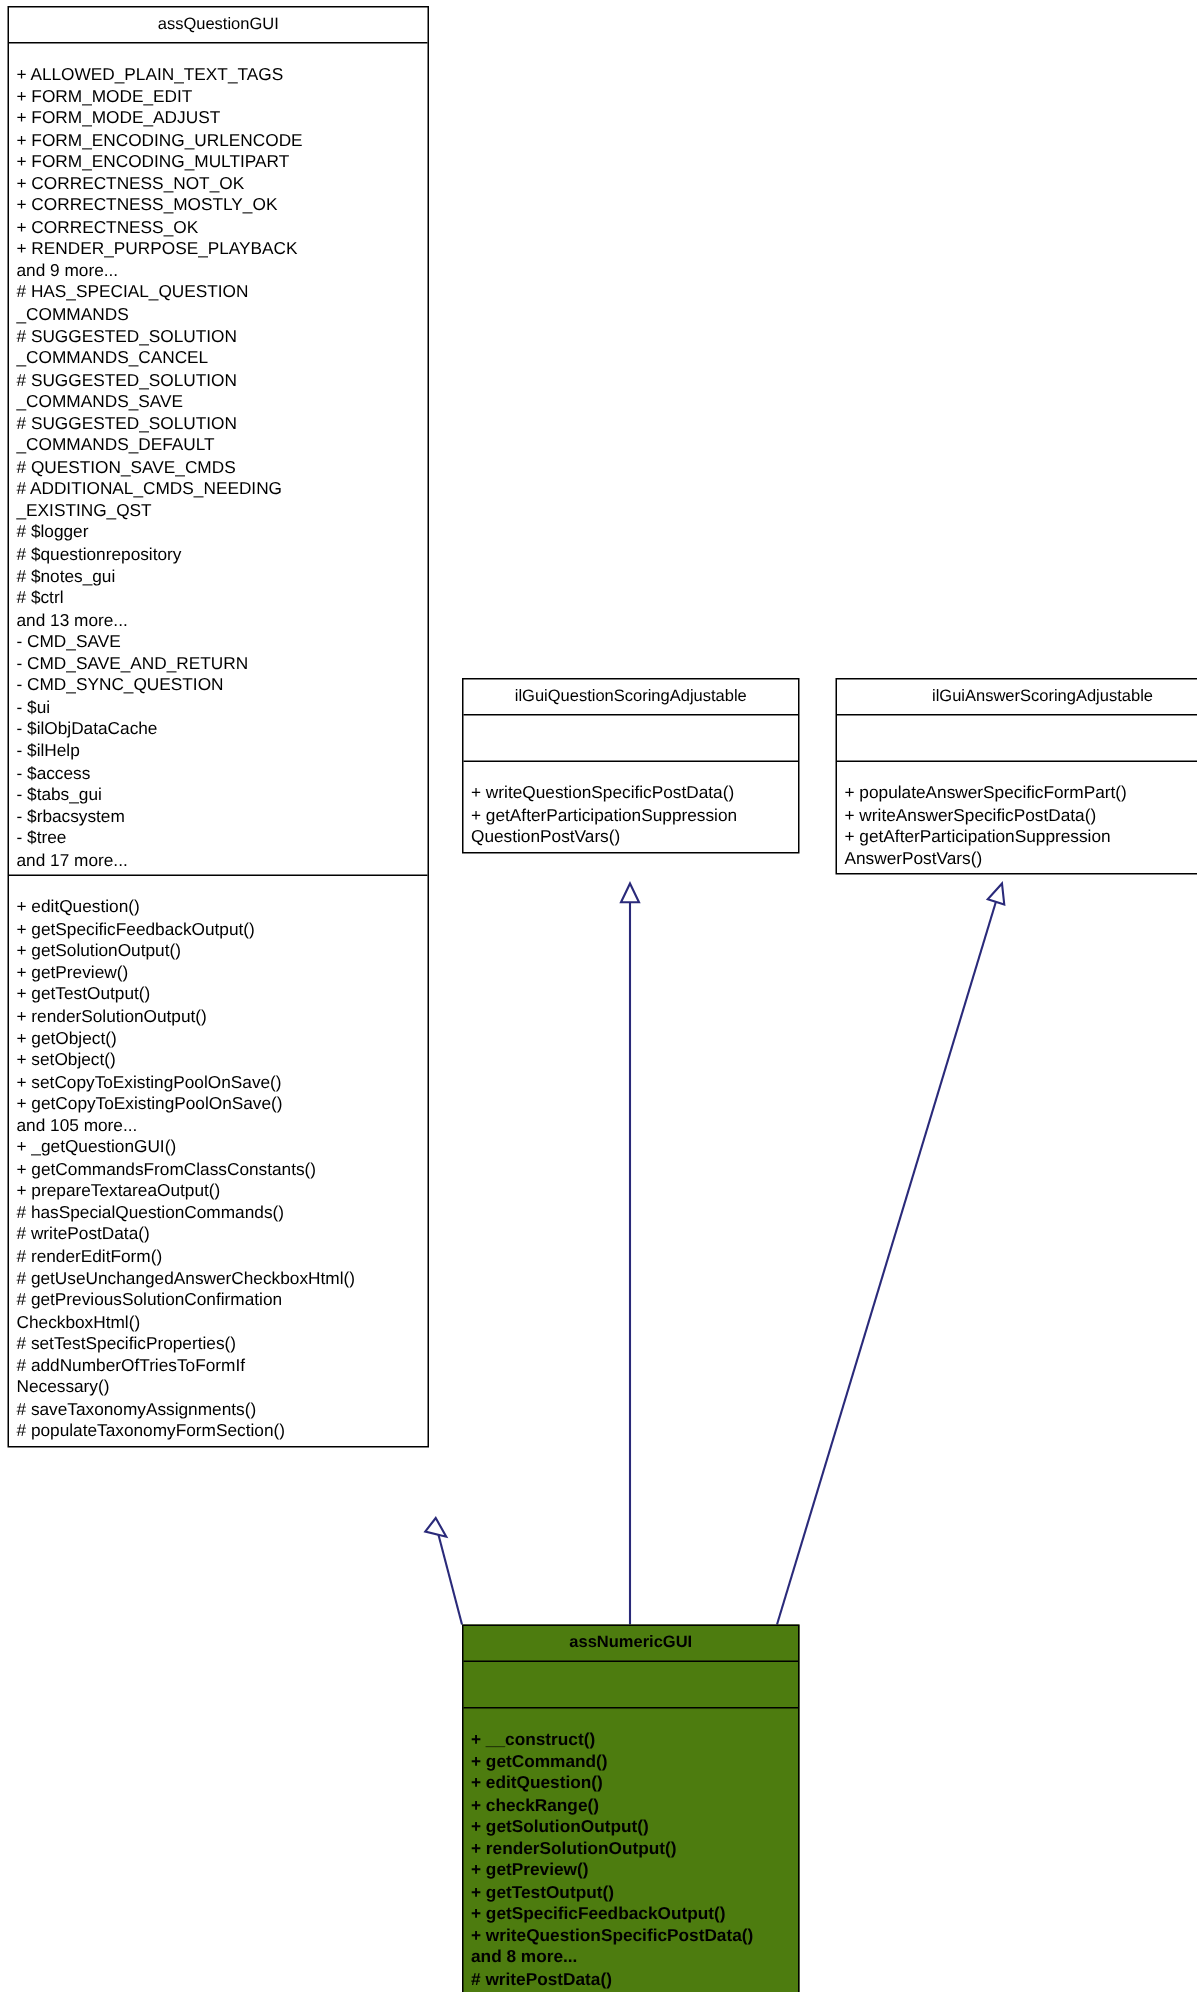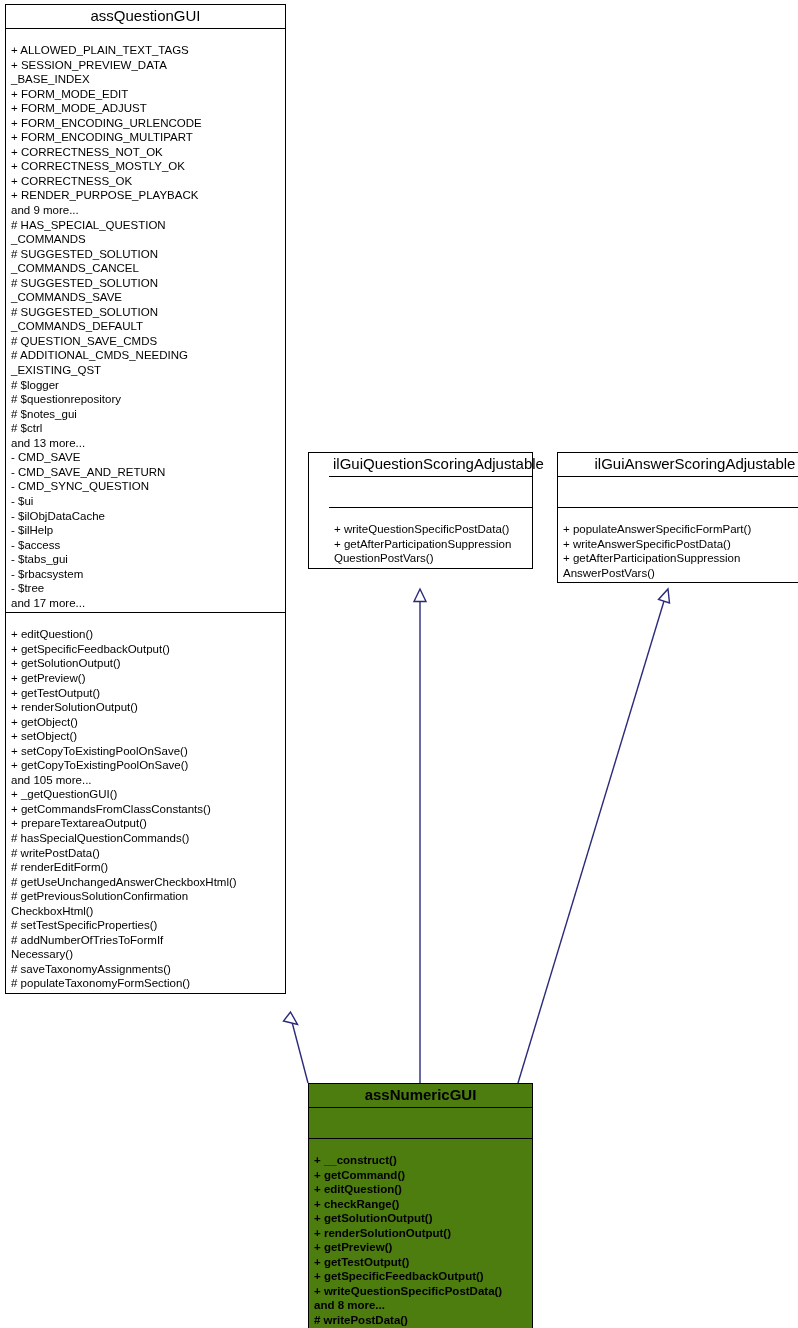--- a/index.html
+++ b/index.html
@@ -30,21 +30,21 @@
     line-height: 14.55px;
     color: #000000;
   }
   .uml-box.filled {
     background: #4d7c0f;
     font-weight: bold;
   }
   .uml-title {
     text-align: center;
     padding: 4px 4px 5px 4px;
-    font-size: 15px;
+    font-size: 11px;
     line-height: 14px;
     border-bottom: 1px solid #000000;
     white-space: nowrap;
   }
   .uml-compartment {
     padding: 2px 4px 2px 5px;
     border-bottom: 1px solid #000000;
     margin-top: 12px;
   }
   .uml-compartment:last-child {
@@ -86,22 +86,20 @@
     <g>
       <line x1="518" y1="1083" x2="664" y2="601" stroke="#2a2a7a" stroke-width="1.4"></line>
       <polygon points="668,589 669.5,603 658.5,599.5" fill="#ffffff" stroke="#2a2a7a" stroke-width="1.4"></polygon>
     </g>
   </svg>
 
   <div class="uml-box" style="left:5px; top:4px; width:281px;">
     <div class="uml-title">assQuestionGUI</div>
     <div class="uml-compartment">
       <div class="uml-row">+ ALLOWED_PLAIN_TEXT_TAGS</div>
-      <div class="uml-row">+ SESSION_PREVIEW_DATA
-_BASE_INDEX</div>
       <div class="uml-row">+ FORM_MODE_EDIT</div>
       <div class="uml-row">+ FORM_MODE_ADJUST</div>
       <div class="uml-row">+ FORM_ENCODING_URLENCODE</div>
       <div class="uml-row">+ FORM_ENCODING_MULTIPART</div>
       <div class="uml-row">+ CORRECTNESS_NOT_OK</div>
       <div class="uml-row">+ CORRECTNESS_MOSTLY_OK</div>
       <div class="uml-row">+ CORRECTNESS_OK</div>
       <div class="uml-row">+ RENDER_PURPOSE_PLAYBACK</div>
       <div class="uml-row">and 9 more...</div>
       <div class="uml-row"># HAS_SPECIAL_QUESTION
@@ -154,21 +152,21 @@
       <div class="uml-row"># getPreviousSolutionConfirmation
 CheckboxHtml()</div>
       <div class="uml-row"># setTestSpecificProperties()</div>
       <div class="uml-row"># addNumberOfTriesToFormIf
 Necessary()</div>
       <div class="uml-row"># saveTaxonomyAssignments()</div>
       <div class="uml-row"># populateTaxonomyFormSection()</div>
     </div>
   </div>
 
-  <div class="uml-box" style="left:308px; top:452px; width:225px;padding-left:20px;">
+  <div class="uml-box" style="left:308px; top:452px; width:225px;">
     <div class="uml-title">ilGuiQuestionScoringAdjustable</div>
     <div class="uml-compartment empty"></div>
     <div class="uml-compartment">
       <div class="uml-row">+ writeQuestionSpecificPostData()</div>
       <div class="uml-row">+ getAfterParticipationSuppression
 QuestionPostVars()</div>
     </div>
   </div>
 
   <div class="uml-box" style="left:557px; top:452px; width:276px;">

